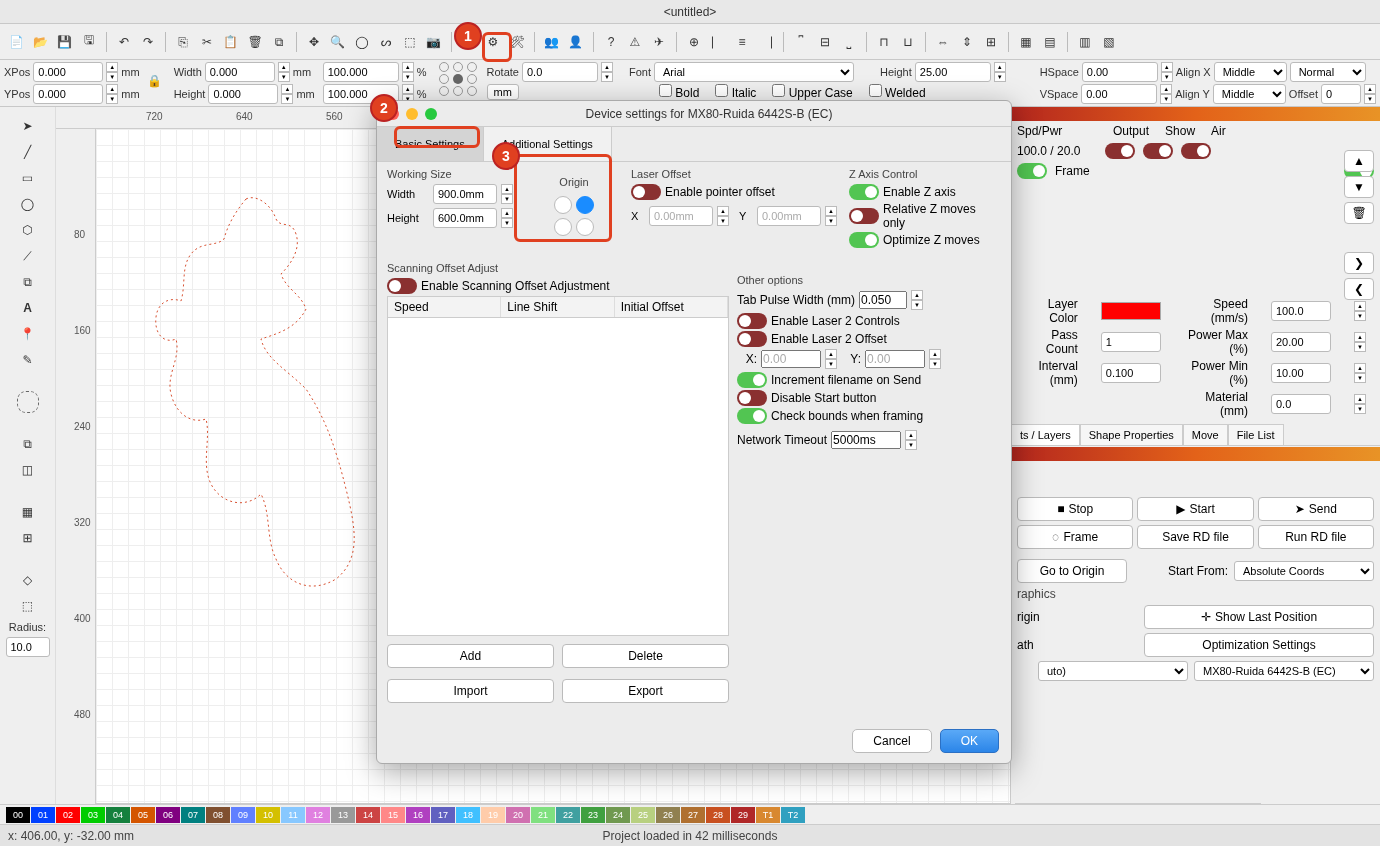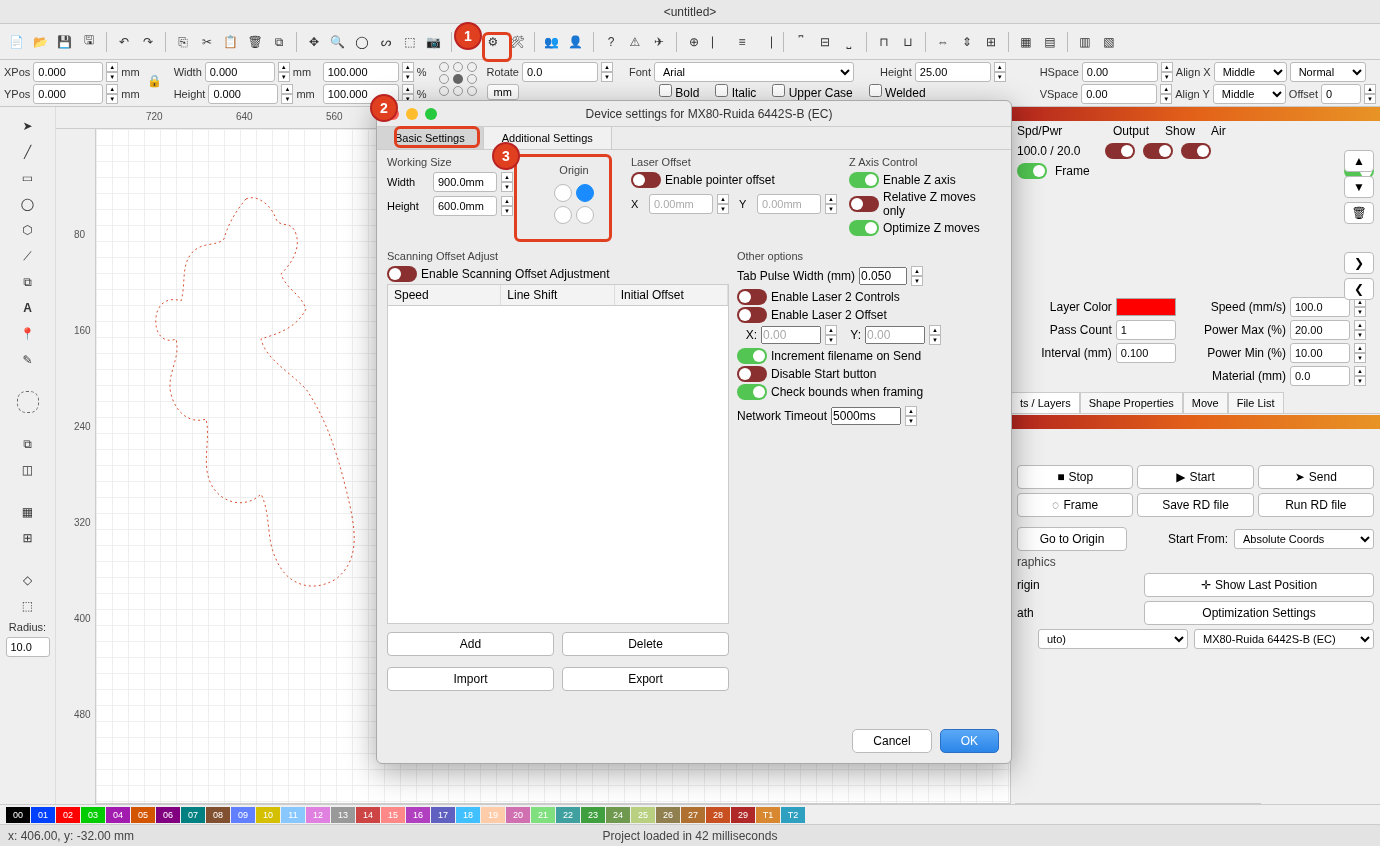--- a/index.html
+++ b/index.html
@@ -45,21 +45,21 @@
 .layer-row { display: flex; align-items: center; padding: 2px 6px; gap: 8px; }
 .toggle { width: 30px; height: 16px; border-radius: 8px; background: #aaa; position: relative; }
 .toggle.on { background: #52c552; }
 .toggle.red { background: #8a3030; }
 .toggle::after { content: ''; position: absolute; width: 12px; height: 12px; background: #fff; border-radius: 6px; top: 2px; left: 2px; }
 .toggle.on::after, .toggle.active-right::after { left: 16px; }
 
 .right-side-btns { position: absolute; right: 6px; top: 150px; width: 30px; display: flex; flex-direction: column; gap: 4px; }
 .side-btn { height: 22px; border: 1px solid #bbb; border-radius: 4px; background: #fff; display: flex; align-items: center; justify-content: center; font-size: 12px; }
 
-.layer-props { display: grid; grid-template-columns: auto 60px auto 60px 20px; gap: 3px 4px; padding: 6px; align-items: center; }
+.layer-props { display: grid; grid-template-columns: auto 60px auto 60px 20px; gap: 3px 23px; padding: 6px; align-items: center; }
 .layer-props label { text-align: right; font-size: 12px; }
 .color-swatch { width: 60px; height: 18px; background: red; border: 1px solid #aaa; }
 
 .right-tabs { display: flex; border-bottom: 1px solid #ccc; }
 .right-tab { padding: 4px 8px; font-size: 11px; border: 1px solid #ccc; border-bottom: none; background: #f6f6f6; }
 .right-tab.active { background: #fff; }
 
 .right-gradient2 { height: 14px; background: linear-gradient(90deg, #b4261e, #e36219, #e89326); margin-top: 1px; }
 
 .action-btns { padding: 6px; display: grid; grid-template-columns: 1fr 1fr 1fr; gap: 4px; }
@@ -82,21 +82,21 @@
 .dialog { position: absolute; left: 376px; top: 100px; width: 636px; height: 664px; background: #ececec; border: 1px solid #aaa; border-radius: 6px; box-shadow: 0 8px 30px rgba(0,0,0,0.35); }
 .dialog-title { height: 26px; display: flex; align-items: center; border-bottom: 1px solid #ccc; }
 .traffic { display: flex; gap: 7px; padding-left: 10px; }
 .traffic span { width: 12px; height: 12px; border-radius: 6px; }
 .traffic .r { background: #ff5f56; }
 .traffic .y { background: #ffbd2e; }
 .traffic .g { background: #27c93f; }
 .dialog-title-text { flex: 1; text-align: center; color: #333; padding-right: 30px; }
 
 .dialog-tabs { display: flex; border-bottom: 1px solid #ccc; }
-.dialog-tab { padding: 5px 18px; font-size: 11px; border-right: 1px solid #ccc; background: #f1f1f1; cursor: pointer; }
+.dialog-tab { padding: 11px 18px; font-size: 11px; border-right: 1px solid #ccc; background: #f1f1f1; cursor: pointer; }
 .dialog-tab.active { background: #d4d4d4; }
 
 .dialog-body { padding: 6px 10px; position: relative; height: calc(100% - 70px); }
 .settings-row { display: flex; gap: 12px; }
 .settings-group { flex: 1; }
 .group-title { font-size: 11px; color: #444; padding-bottom: 4px; }
 .field-row { display: flex; align-items: center; gap: 4px; margin-bottom: 4px; }
 .field-row label { width: 42px; font-size: 11px; }
 .field-row .inbox { border: 1px solid #bbb; border-radius: 3px; padding: 2px 4px; width: 64px; height: 20px; background: #fff; font-size: 11px; }
 
@@ -105,21 +105,21 @@
 .origin-dot { width: 18px; height: 18px; border-radius: 9px; background: #fff; border: 1px solid #bbb; }
 .origin-dot.sel { background: #1a8cff; border-color: #1a8cff; }
 
 .dlg-toggle-row { display: flex; align-items: center; gap: 4px; font-size: 11px; margin-bottom: 2px; }
 
 .scan-section { margin-top: 12px; }
 .scan-table { border: 1px solid #ccc; background: #fff; height: 340px; margin-top: 2px; }
 .scan-table .head { display: flex; background: #f3f3f3; border-bottom: 1px solid #ccc; font-size: 11px; }
 .scan-table .head span { padding: 3px 6px; flex: 1; border-right: 1px solid #ddd; }
 
-.other-opts { position: absolute; left: 360px; top: 100px; width: 260px; }
+.other-opts { position: absolute; left: 360px; top: 112px; width: 260px; }
 .other-opts .row { display: flex; align-items: center; gap: 4px; margin-bottom: 3px; font-size: 11px; }
 
 .scan-btns { display: flex; gap: 8px; margin-top: 8px; }
 .scan-btns button, .import-btns button { flex: 1; border: 1px solid #bbb; border-radius: 4px; background: #fff; padding: 4px; font-size: 12px; }
 .import-btns { display: flex; gap: 8px; margin-top: 11px; }
 
 .dialog-footer { position: absolute; bottom: 10px; right: 12px; display: flex; gap: 8px; }
 .dialog-footer button { border: 1px solid #bbb; border-radius: 5px; padding: 4px 20px; background: #fff; font-size: 12px; }
 .dialog-footer button.ok { background: linear-gradient(#5aa9f7, #2b85e8); color: #fff; border-color: #2b70c4; }
 
@@ -519,21 +519,21 @@
       <span class="bottom-tab">Variable Text</span>
     </div>
   </div>
 </div>
 
 <div class="palette" id="palette">
     <div class="pal" style="background: rgb(0, 0, 0);">00</div>
     <div class="pal" style="background: rgb(0, 64, 255);">01</div>
     <div class="pal" style="background: rgb(255, 0, 0);">02</div>
     <div class="pal" style="background: rgb(0, 204, 0);">03</div>
-    <div class="pal" style="background: #a21caf;">04</div>
+    <div class="pal" style="background: #15803d;">04</div>
     <div class="pal" style="background: rgb(212, 85, 0);">05</div>
     <div class="pal" style="background: rgb(128, 0, 128);">06</div>
     <div class="pal" style="background: rgb(0, 128, 128);">07</div>
     <div class="pal" style="background: rgb(128, 80, 48);">08</div>
     <div class="pal" style="background: rgb(96, 128, 255);">09</div>
     <div class="pal" style="background: rgb(212, 192, 0);">10</div>
     <div class="pal" style="background: rgb(136, 200, 255);">11</div>
     <div class="pal" style="background: rgb(224, 128, 224);">12</div>
     <div class="pal" style="background: rgb(153, 153, 153);">13</div>
     <div class="pal" style="background: rgb(204, 68, 68);">14</div>

